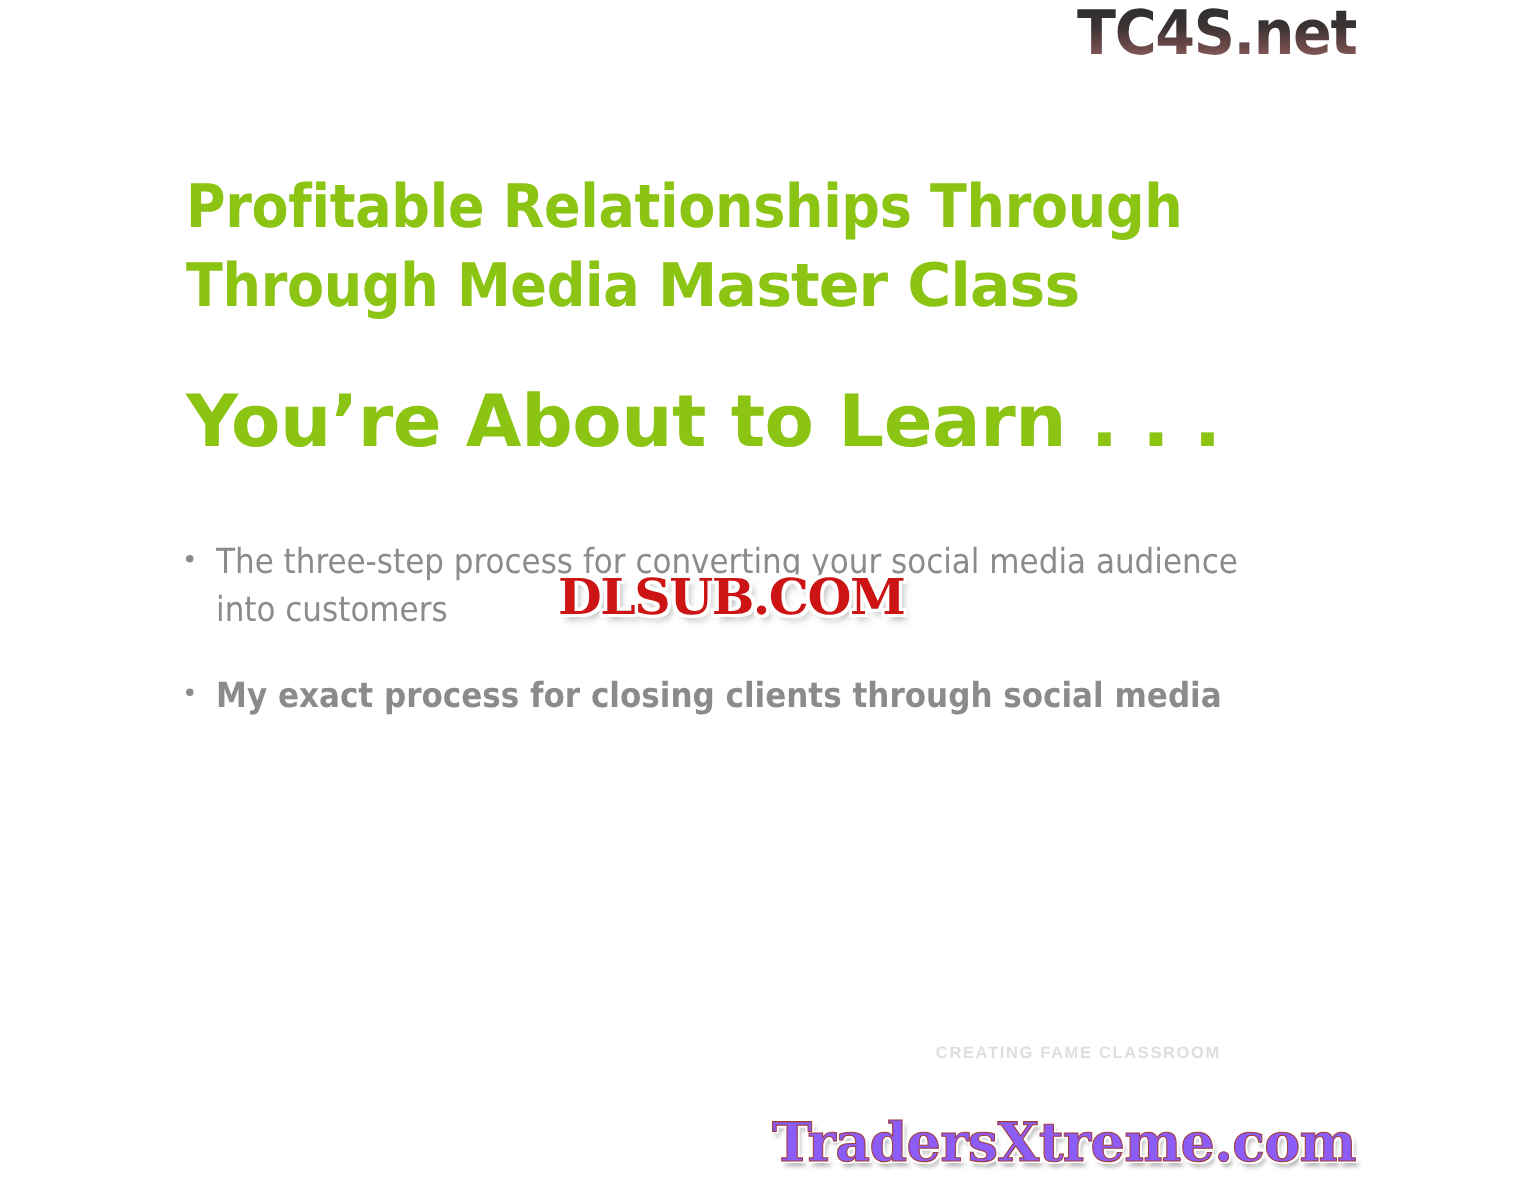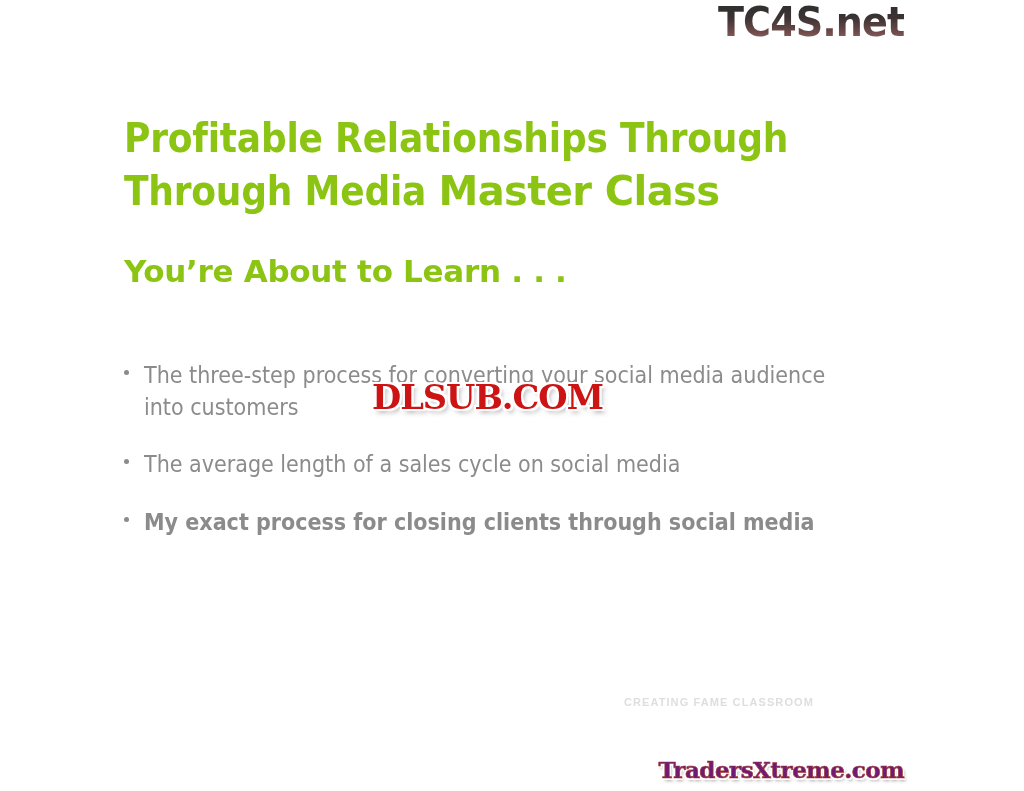--- a/index.html
+++ b/index.html
@@ -64,21 +64,21 @@
     text-align: center;
   }
 
   .subtitle {
     position: absolute;
     left: 124px;
     top: 253px;
     color: #8cc414;
     font-family: "DejaVu Sans", sans-serif;
     font-weight: bold;
-    font-size: 31px;
+    font-size: 48px;
     line-height: 1.2;
     letter-spacing: -0.3px;
     white-space: nowrap;
   }
 
   
   .bullets {
     position: absolute;
     left: 122px;
     top: 348px;
@@ -125,23 +125,23 @@
     letter-spacing: 1.1px;
   }
 
   
   .tx-logo {
     position: absolute;
     right: 8px;
     bottom: 8px;
     font-family: "DejaVu Serif", "Liberation Serif", serif;
     font-weight: bold;
-    font-size: 23px;
+    font-size: 36px;
     letter-spacing: -0.5px;
-    color: #701a75;
+    color: #8b5cf6;
     white-space: nowrap;
     text-shadow:
       -1.5px -1.5px 0 #ffffff,
        1.5px -1.5px 0 #ffffff,
       -1.5px  1.5px 0 #ffffff,
        1.5px  1.5px 0 #ffffff,
        0 0 4px #ffffff,
        2px 3px 3px rgba(90,90,90,0.55);
   }
   .tx-logo .tx-inner {
@@ -189,24 +189,20 @@
 
   <div class="subtitle">You’re About to Learn . . .</div>
 
   <div class="bullets">
     <div class="bullet-item b-wrap-1">
       <span class="bullet-dot"></span>
       <span class="bullet-text">The three-step process for converting your social media audience into customers</span>
     </div>
     <div class="bullet-item">
       <span class="bullet-dot"></span>
-      <span class="bullet-text">The average length of a sales cycle on social media</span>
-    </div>
-    <div class="bullet-item">
-      <span class="bullet-dot"></span>
       <span class="bullet-text">My exact process for closing clients through social media</span>
     </div>
   </div>
 
   <div class="footer-caption">CREATING FAME CLASSROOM</div>
 
   <div class="dlsub-logo">DLSUB.COM</div>
 
   <div class="tx-logo">
     <span class="tx-inner">TradersXtreme.com</span>

